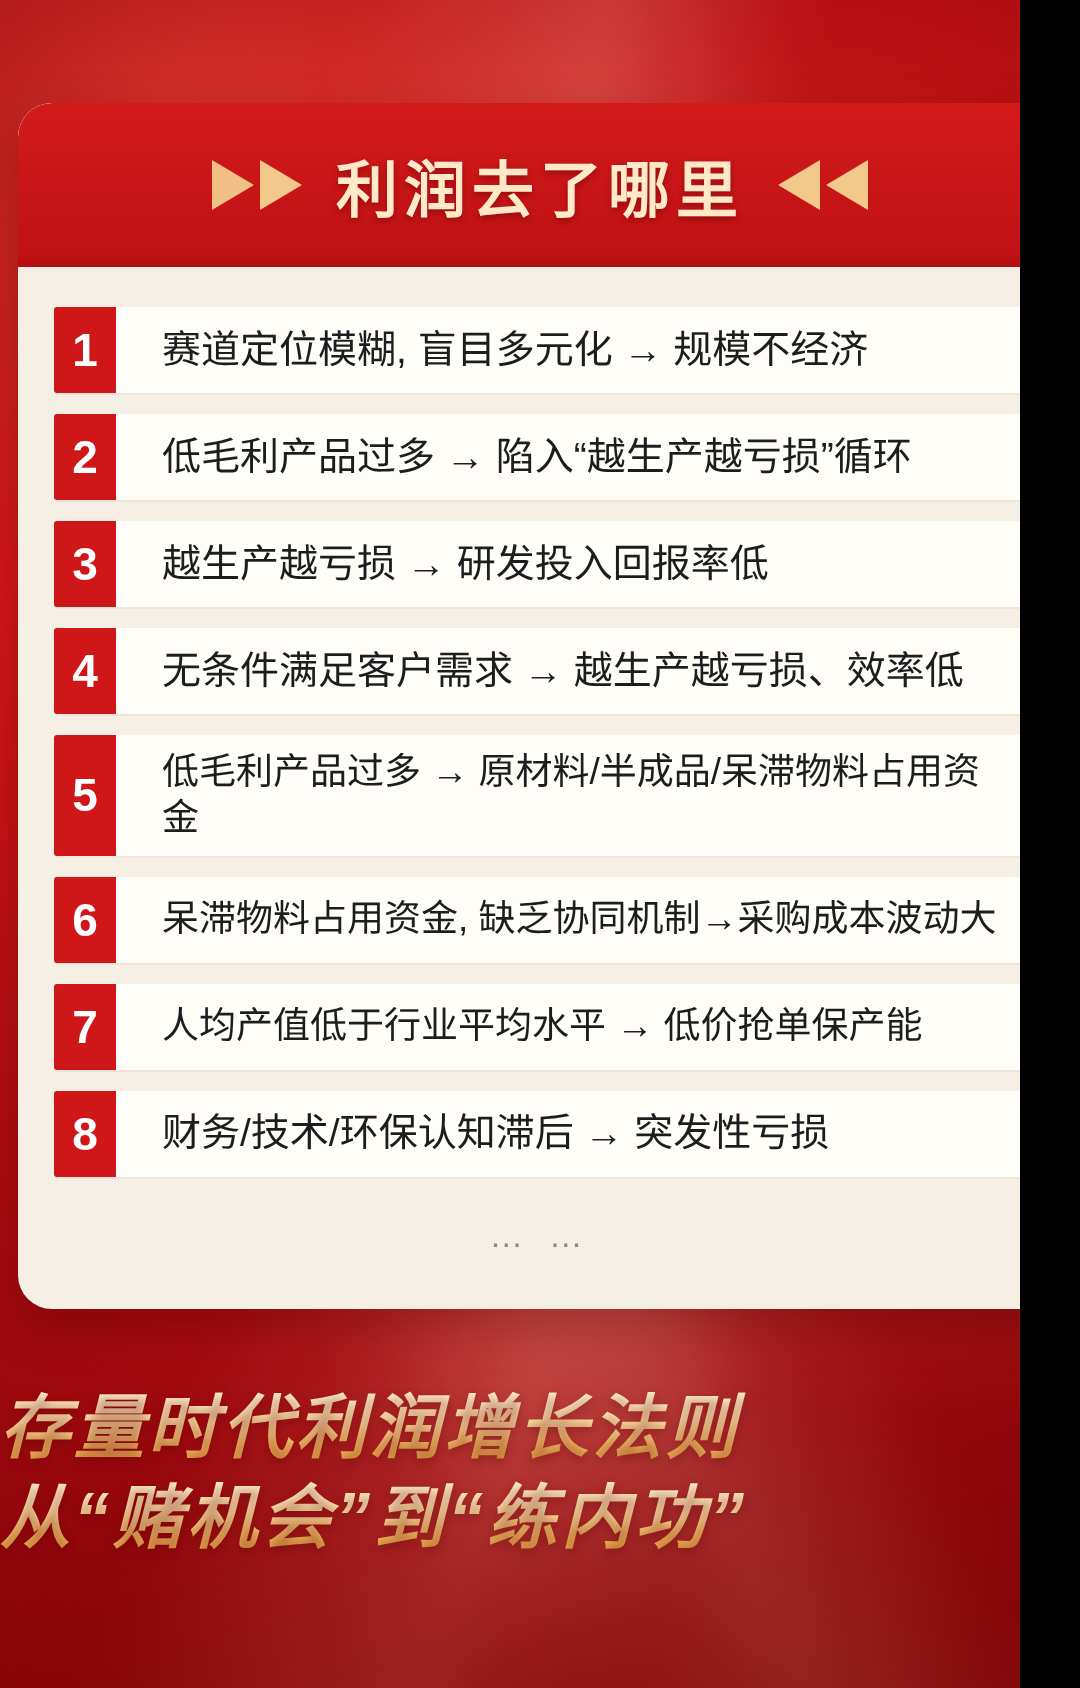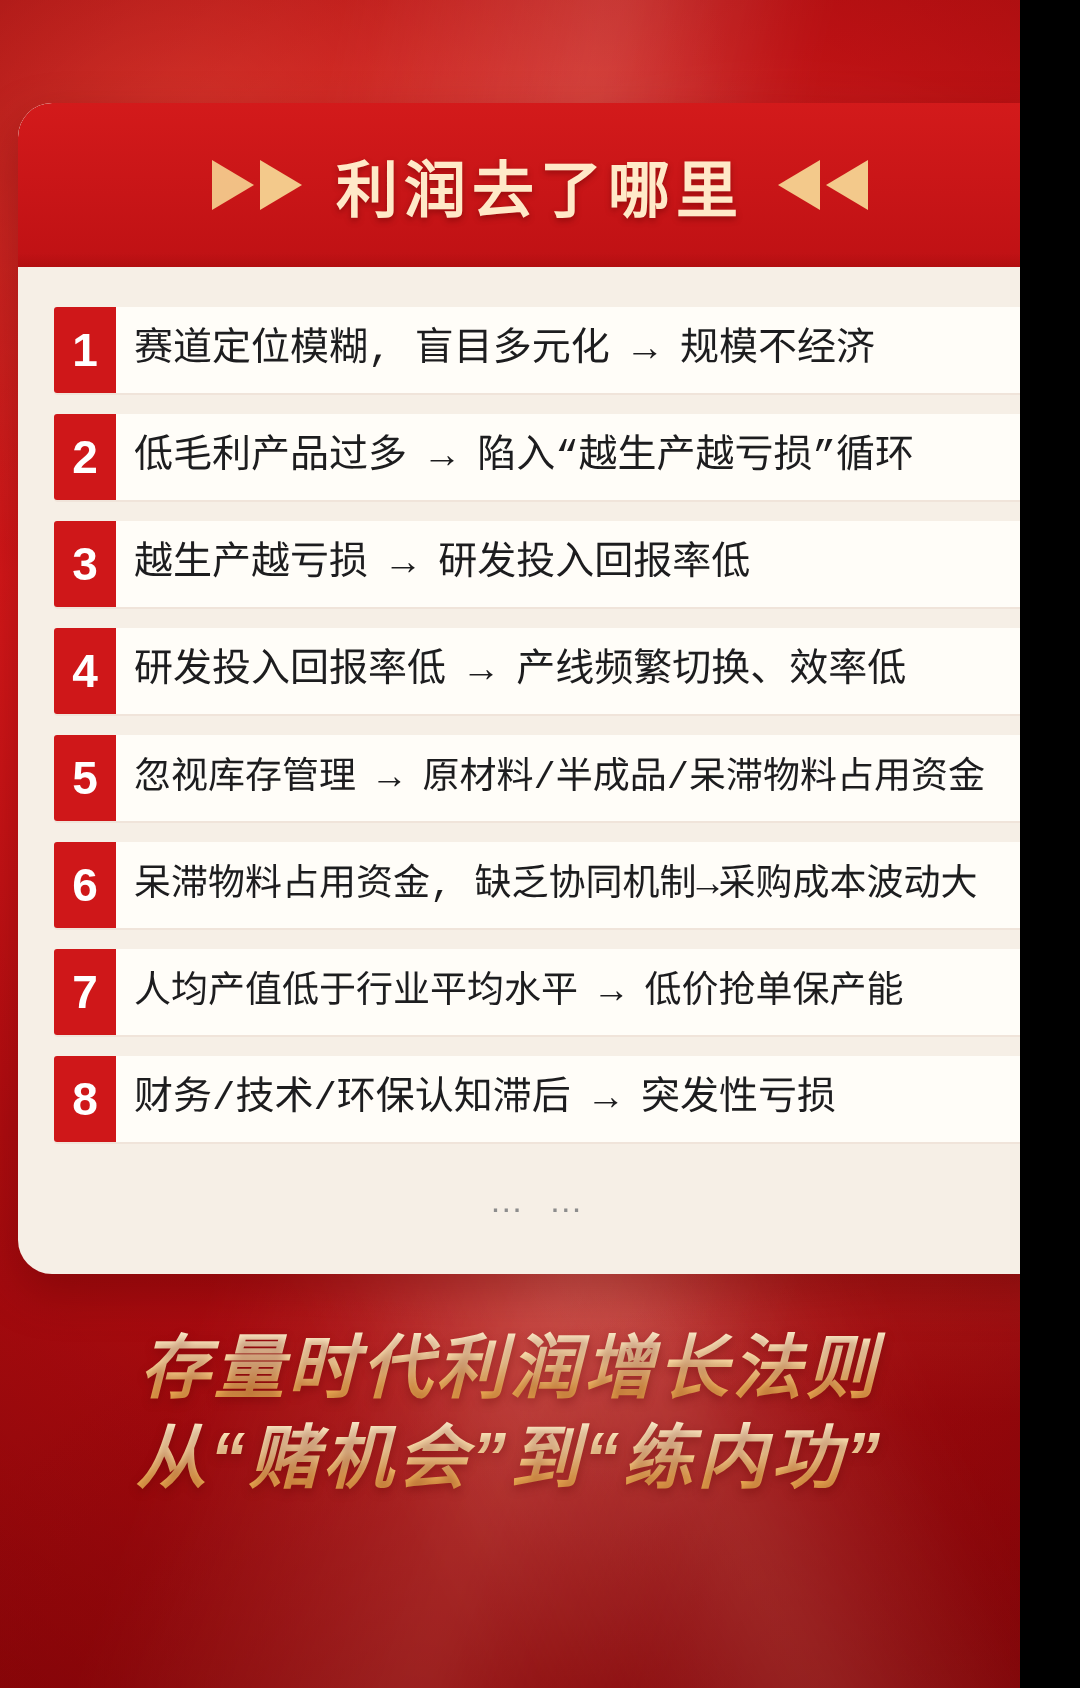--- a/index.html
+++ b/index.html
@@ -131,37 +131,37 @@
     flex: 1 1 auto;
     display: flex;
     align-items: center;
     padding: 14px 10px 14px 18px;
     font-size: 39px;
     color: #1d1d1f;
     line-height: 1.25;
     letter-spacing: 0px;
     min-height: 86px;
     box-sizing: border-box;
-    font-family: Liberation Mono, monospace;
+    font-family: Liberation Sans, sans-serif;
+    margin-left: 28px;
   }
   .row.tight .txt { font-size: 37px; }
   .ellipsis {
     text-align: center;
     color: #8d8d8d;
     font-size: 34px;
     letter-spacing: 8px;
     padding: 18px 0 44px 0;
   }
 
   
   .slogan {
     position: absolute;
     left: 0; right: 0;
-    top: 1324px;
-    text-align: center;
+    top: 1384px;
   }
   .slogan div {
     font-size: 70px;
     font-weight: bold;
     font-style: italic;
     letter-spacing: 4px;
     line-height: 1.28;
     background: linear-gradient(180deg, #fff4d8 0%, #ffe1a6 42%, #f0b45c 70%, #e79c3c 100%);
     -webkit-background-clip: text;
     background-clip: text;
@@ -200,25 +200,25 @@
       <div class="row">
         <div class="num">2</div>
         <div class="txt">低毛利产品过多 → 陷入“越生产越亏损”循环</div>
       </div>
       <div class="row">
         <div class="num">3</div>
         <div class="txt">越生产越亏损 → 研发投入回报率低</div>
       </div>
       <div class="row">
         <div class="num">4</div>
-        <div class="txt">研发投入回报率低 → 产线频繁切换、效率低</div>
+        <div class="txt">无条件满足客户需求 → 越生产越亏损、效率低</div>
       </div>
       <div class="row tight">
         <div class="num">5</div>
-        <div class="txt">忽视库存管理 → 原材料/半成品/呆滞物料占用资金</div>
+        <div class="txt">低毛利产品过多 → 原材料/半成品/呆滞物料占用资金</div>
       </div>
       <div class="row tight">
         <div class="num">6</div>
         <div class="txt">呆滞物料占用资金, 缺乏协同机制→采购成本波动大</div>
       </div>
       <div class="row tight">
         <div class="num">7</div>
         <div class="txt">人均产值低于行业平均水平 → 低价抢单保产能</div>
       </div>
       <div class="row">

